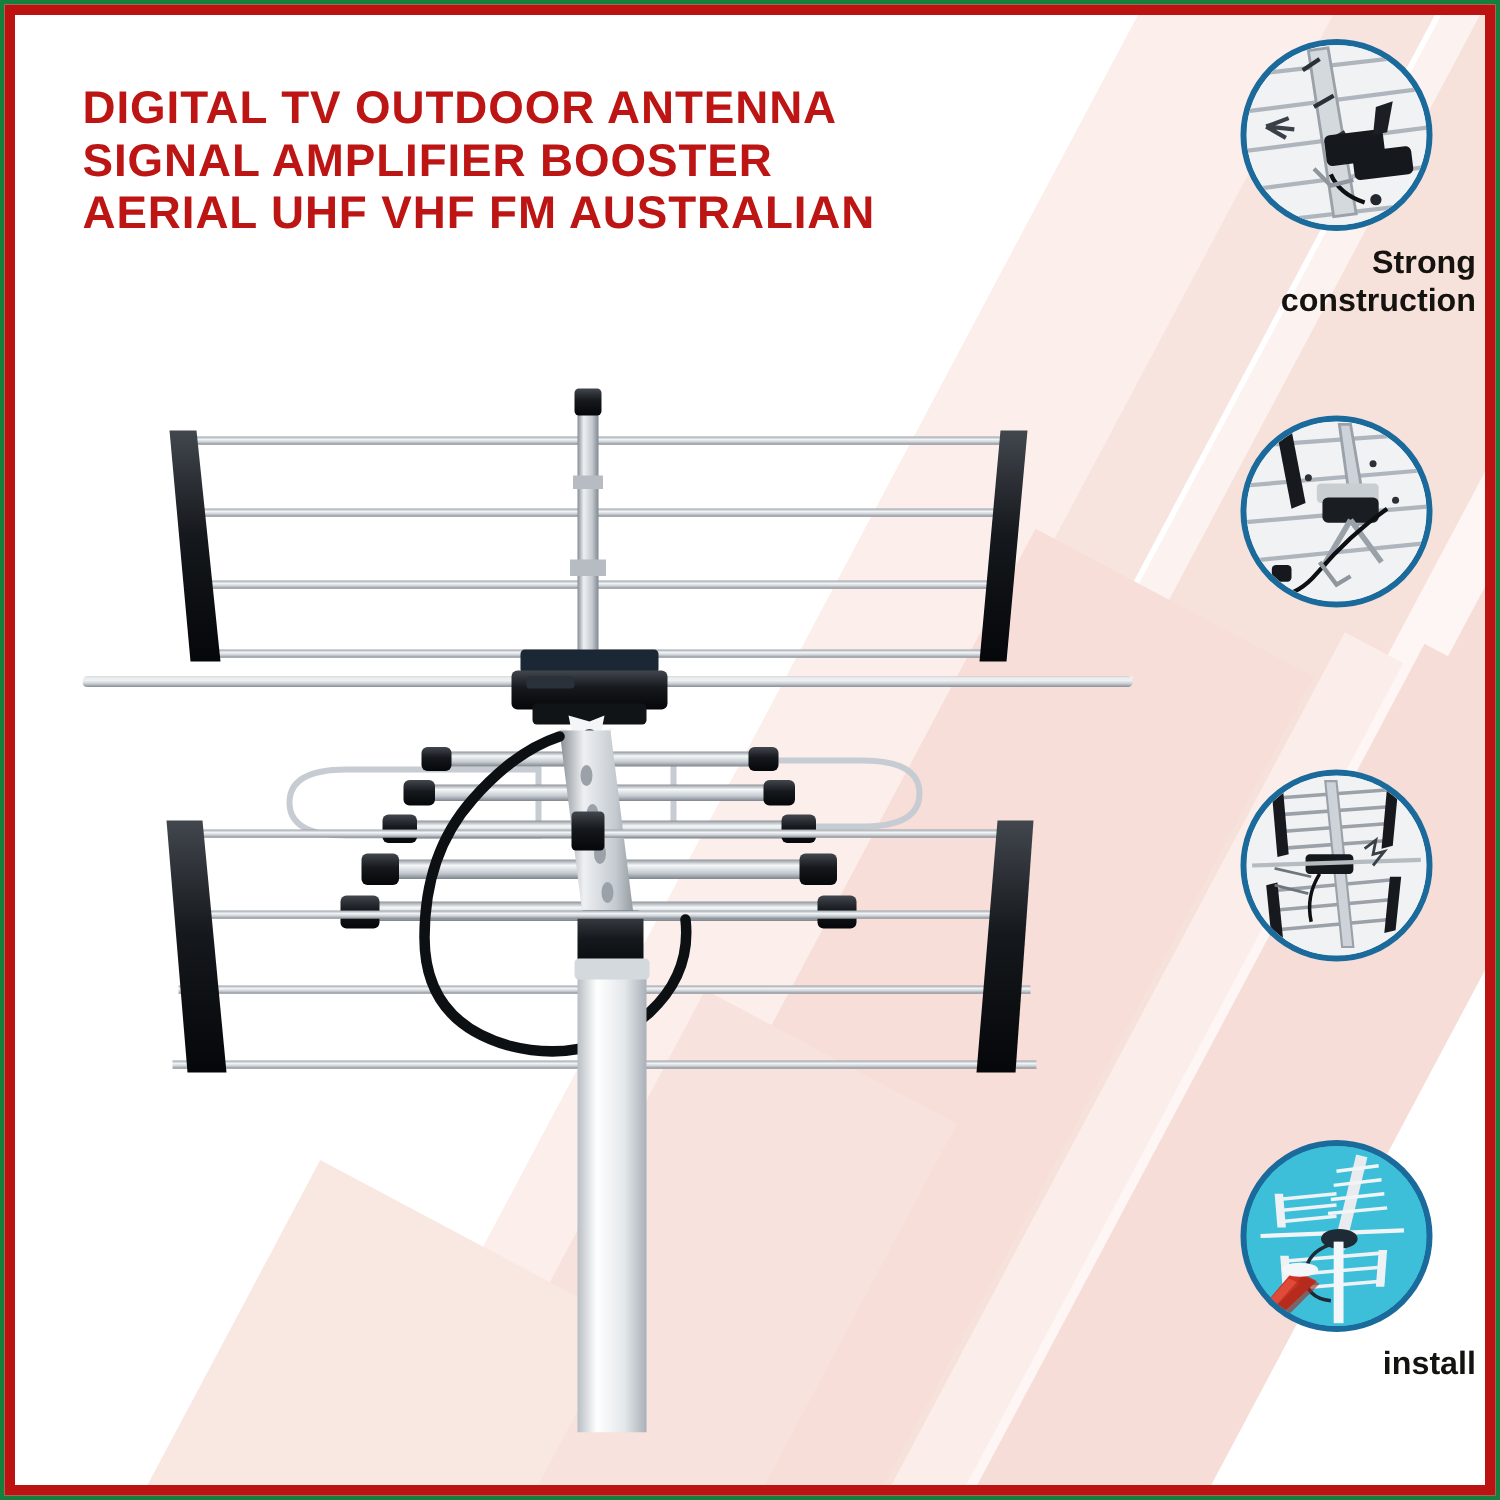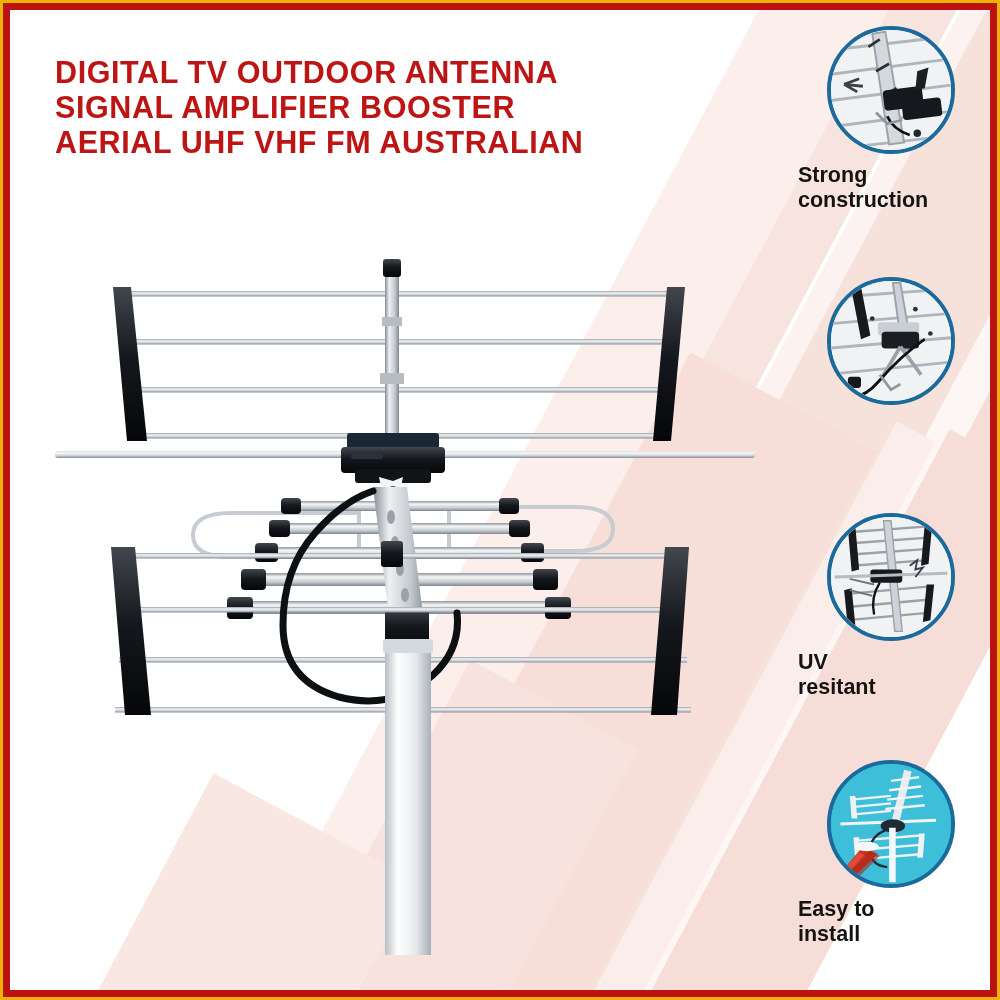--- a/index.html
+++ b/index.html
@@ -7,21 +7,21 @@
   body {
     font-family:"Liberation Sans", sans-serif;
     background:#ffffff;
     overflow:hidden;
     position:relative;
   }
 
   
   #page {
     position:absolute; inset:0;
-    background:#eab308;
+    background:#15803d;
   }
   #frame-border {
     position:absolute;
     left:3px; top:3px; right:3px; bottom:3px;
     border:7px solid #bc1212;
     background:#ffffff;
   }
   #canvas {
     position:absolute;
     left:10px; top:10px;
@@ -68,21 +68,21 @@
 
   
   #features {
     position:absolute;
     right:6px; top:16px;
     width:186px; height:948px;
   }
   .feature {
     position:absolute;
     left:0; width:186px;
-    text-align:left;
+    text-align:right;
   }
   .fthumb {
     width:128px; height:128px;
     margin:0 auto;
     border-radius:50%;
     border:4px solid #1b6a9c;
     overflow:hidden;
     background:#f2f3f4;
     position:relative;
   }
@@ -337,24 +337,20 @@
             <rect x="42" y="56" width="34" height="14" rx="3" fill="#15181c"></rect>
             <line x1="4" y1="64" x2="124" y2="60" stroke="#b4bbc1" stroke-width="3"></line>
             <path d="M84 52 l8 -6 l-2 10 l8 -2 l-8 10" stroke="#3a4047" stroke-width="2" fill="none"></path>
             <g stroke="#6e757c" stroke-width="2" fill="none">
               <line x1="20" y1="66" x2="46" y2="72"></line>
               <line x1="20" y1="78" x2="44" y2="84"></line>
             </g>
             <path d="M52 70 q-10 16 -6 34" stroke="#0d1013" stroke-width="2.5" fill="none"></path>
           </svg>
         </div>
-        <div class="fcap">
-          <span>UV</span>
-          <span>resitant</span>
-        </div>
       </div>
 
       <div class="feature" style="top:734px;">
         <div class="fthumb" style="background:#3dbfd9;">
           <svg viewBox="0 0 128 128" xmlns="http://www.w3.org/2000/svg">
             <rect width="128" height="128" fill="#3dbfd9"></rect>
 
             <path d="M78 6 L86 8 L70 74 L62 72 Z" fill="#e8ecef"></path>
 
             <g stroke="#f2f5f7" stroke-width="2.5">
@@ -387,20 +383,19 @@
 
             <rect x="62" y="68" width="7" height="58" fill="#f4f7f9"></rect>
 
             <path d="M0 128 L34 88 L50 96 L16 128 Z" fill="#cc3322"></path>
             <path d="M0 128 L30 94 L38 98 L6 128 Z" fill="#e04a38"></path>
             <path d="M8 128 L40 92 L52 98 L22 128 Z" fill="#a8261a" opacity="0.6"></path>
             <ellipse cx="38" cy="88" rx="13" ry="5" fill="#f4f7f9"></ellipse>
           </svg>
         </div>
         <div class="fcap">
-          <span>Easy to</span>
           <span>install</span>
         </div>
       </div>
 
     </div>
   </div>
 </div>
 
 </body></html>

